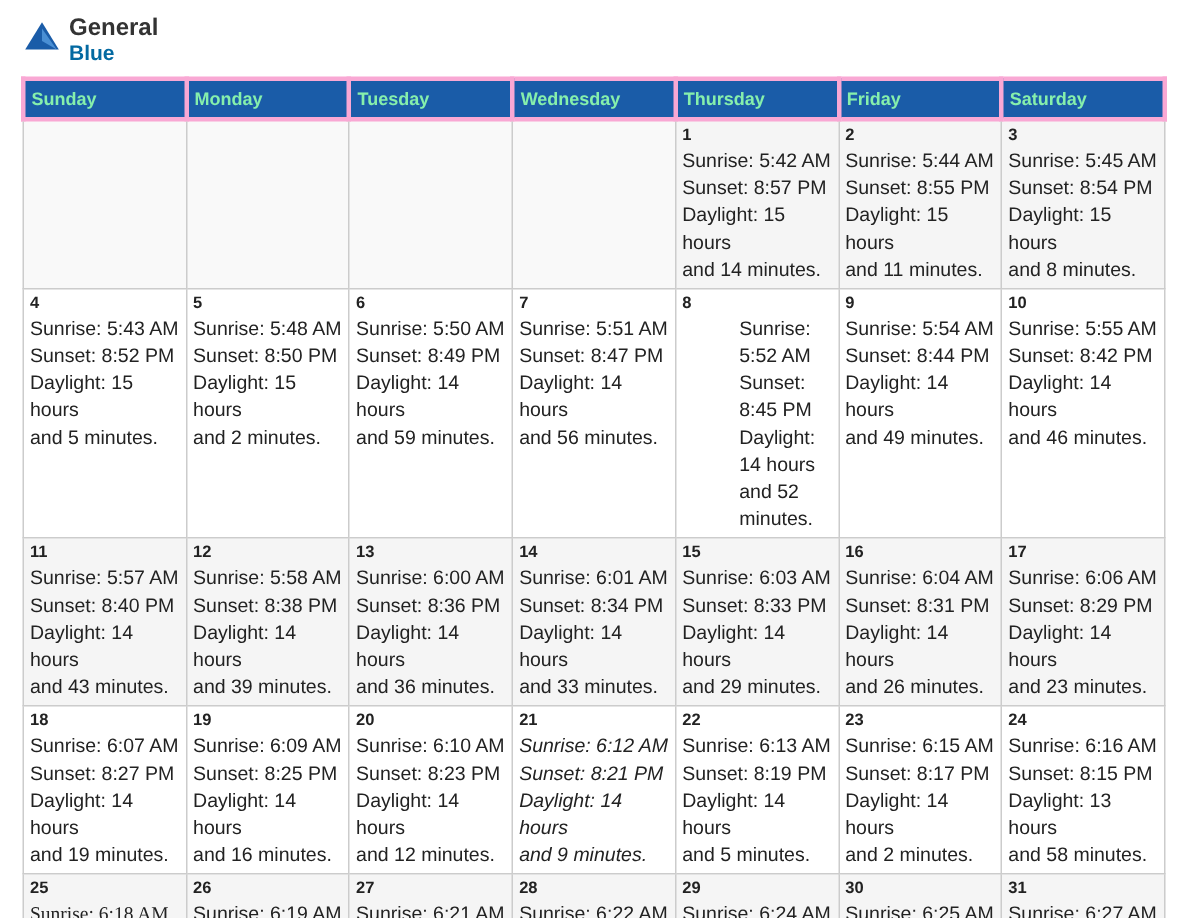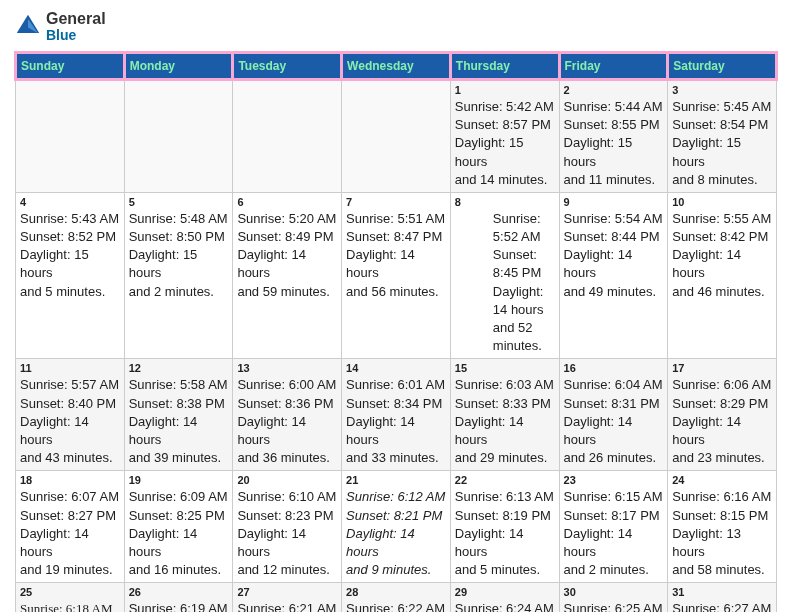--- a/index.html
+++ b/index.html
@@ -163,21 +163,21 @@
           </td>
           <td>
             <span class="day-number">5</span>
             <div class="day-info" style="white-space: pre-line;">Sunrise: 5:48 AM
 Sunset: 8:50 PM
 Daylight: 15 hours
 and 2 minutes.</div>
           </td>
           <td>
             <span class="day-number">6</span>
-            <div class="day-info" style="white-space: pre-line;">Sunrise: 5:20 AM
+            <div class="day-info" style="white-space: pre-line;">Sunrise: 5:50 AM
 Sunset: 8:49 PM
 Daylight: 14 hours
 and 59 minutes.</div>
           </td>
           <td>
             <span class="day-number">7</span>
             <div class="day-info" style="white-space: pre-line;">Sunrise: 5:51 AM
 Sunset: 8:47 PM
 Daylight: 14 hours
 and 56 minutes.</div>

